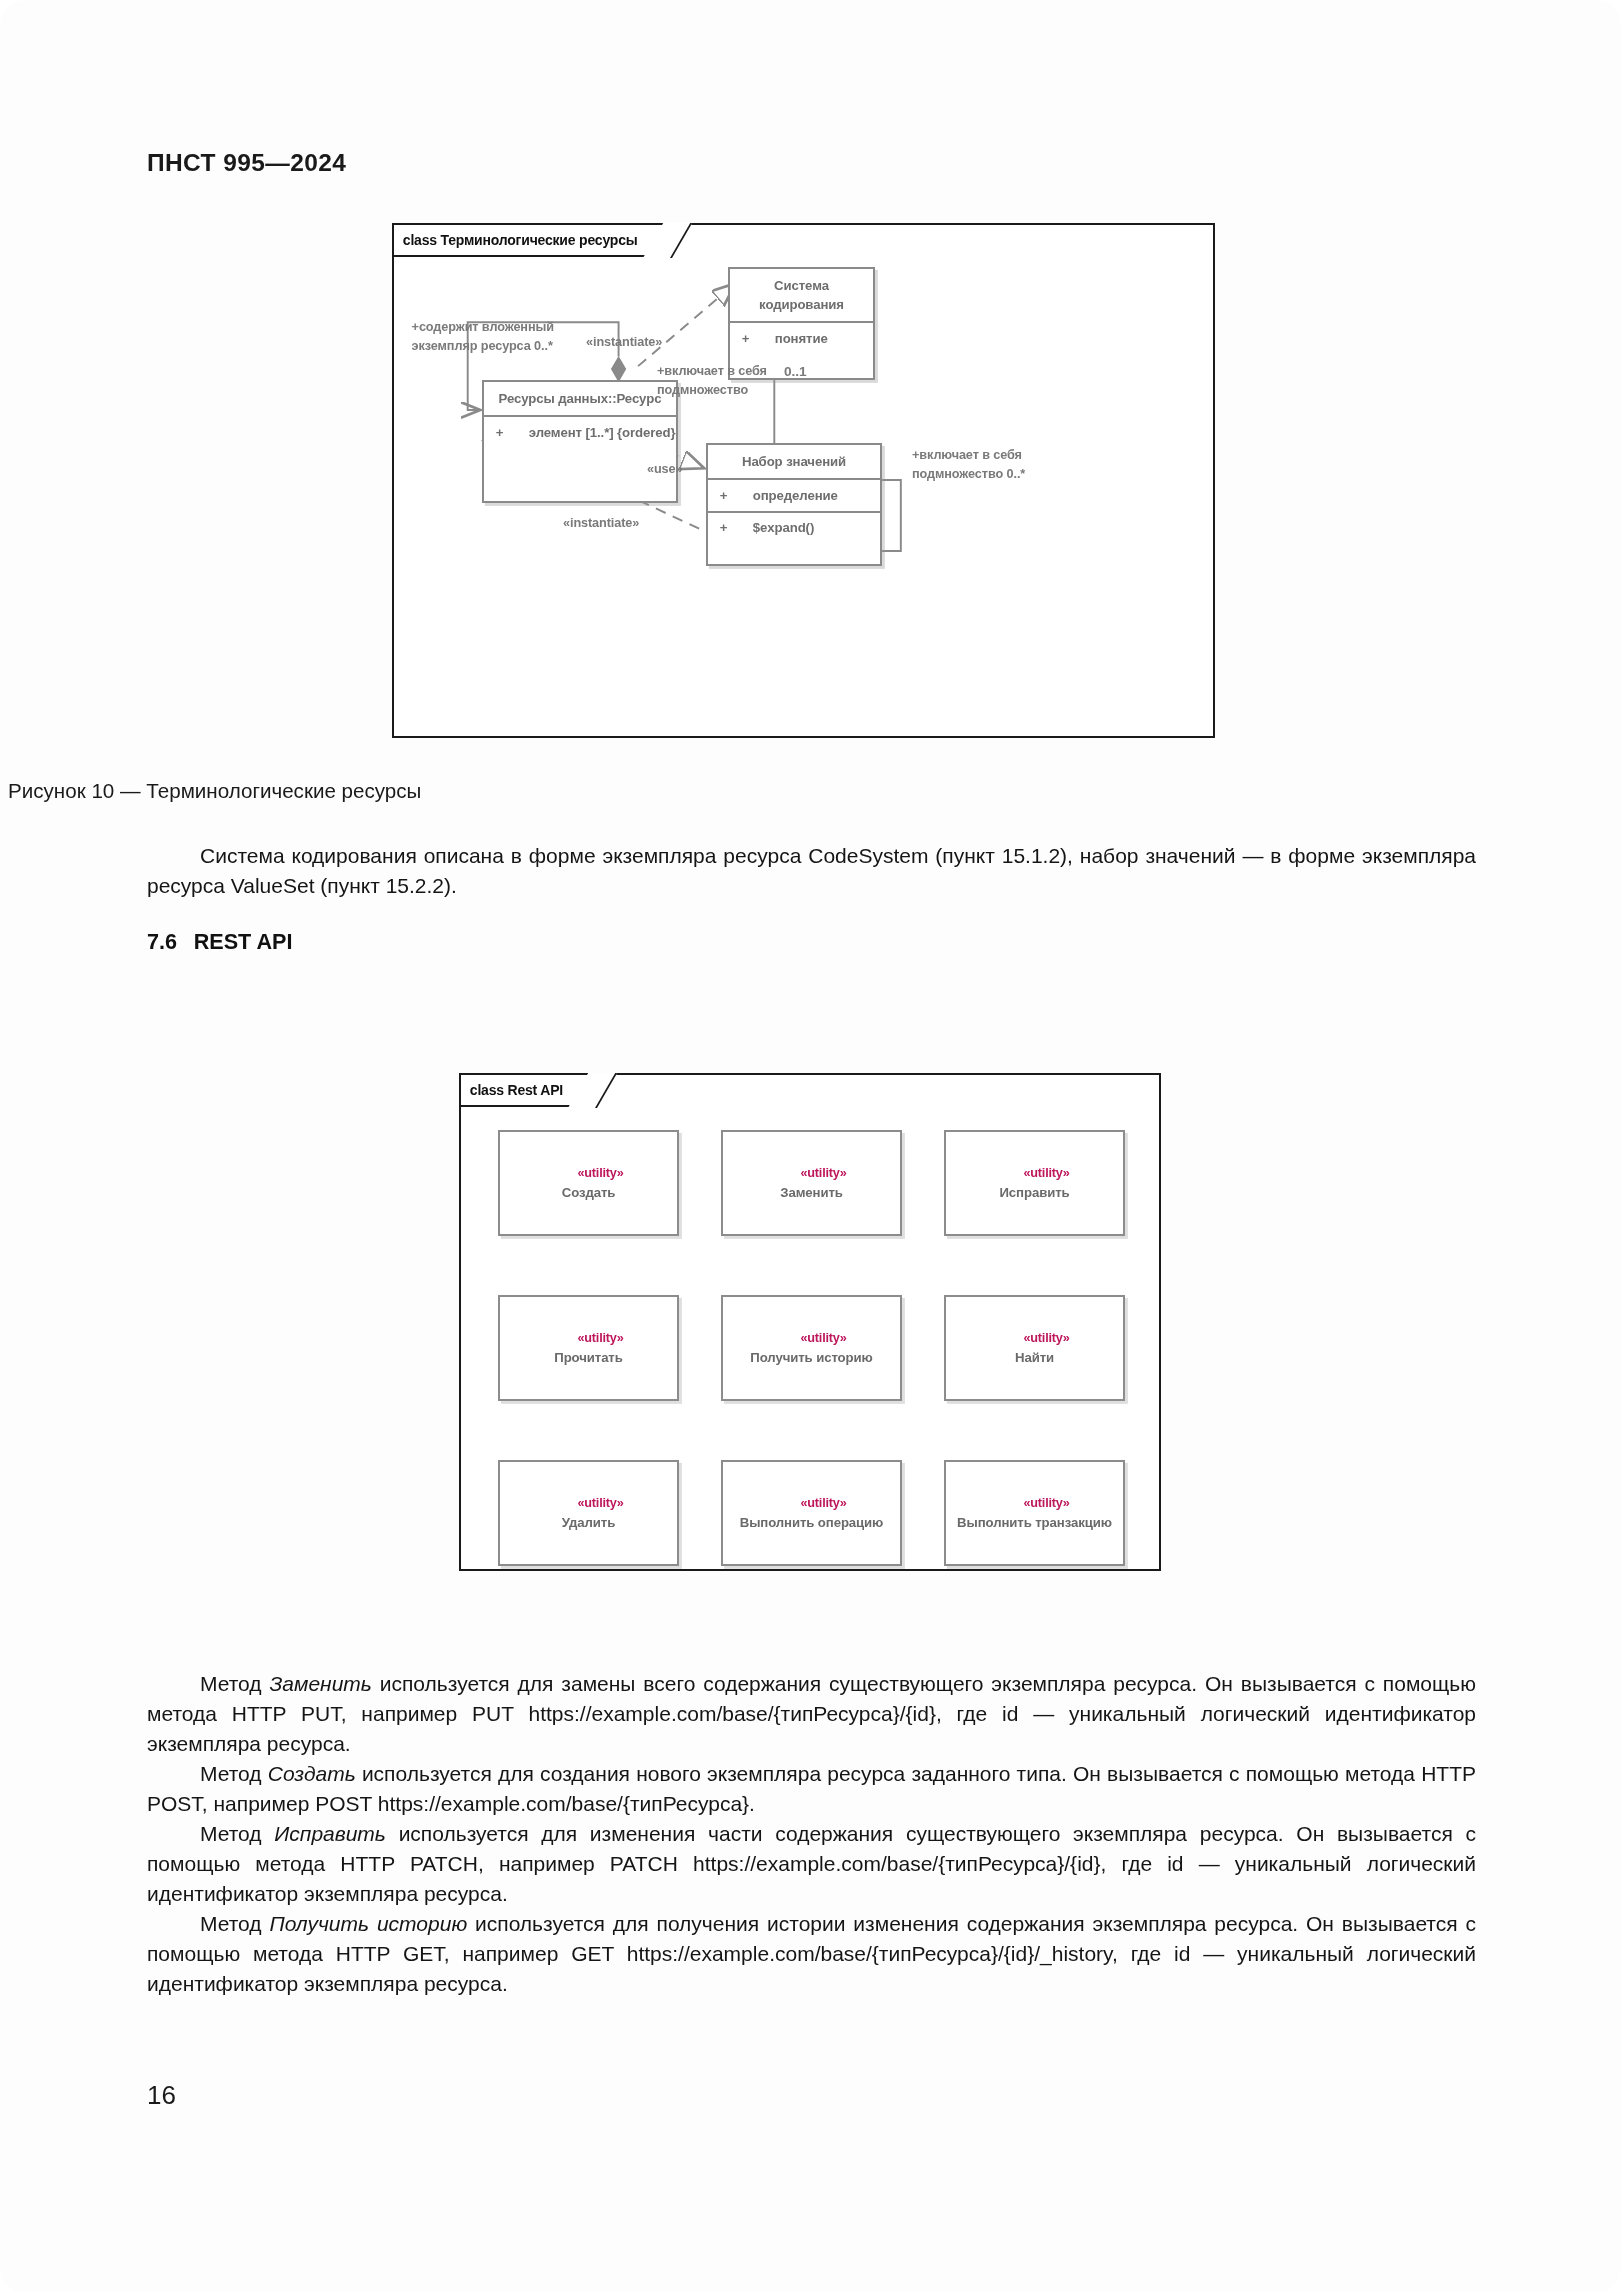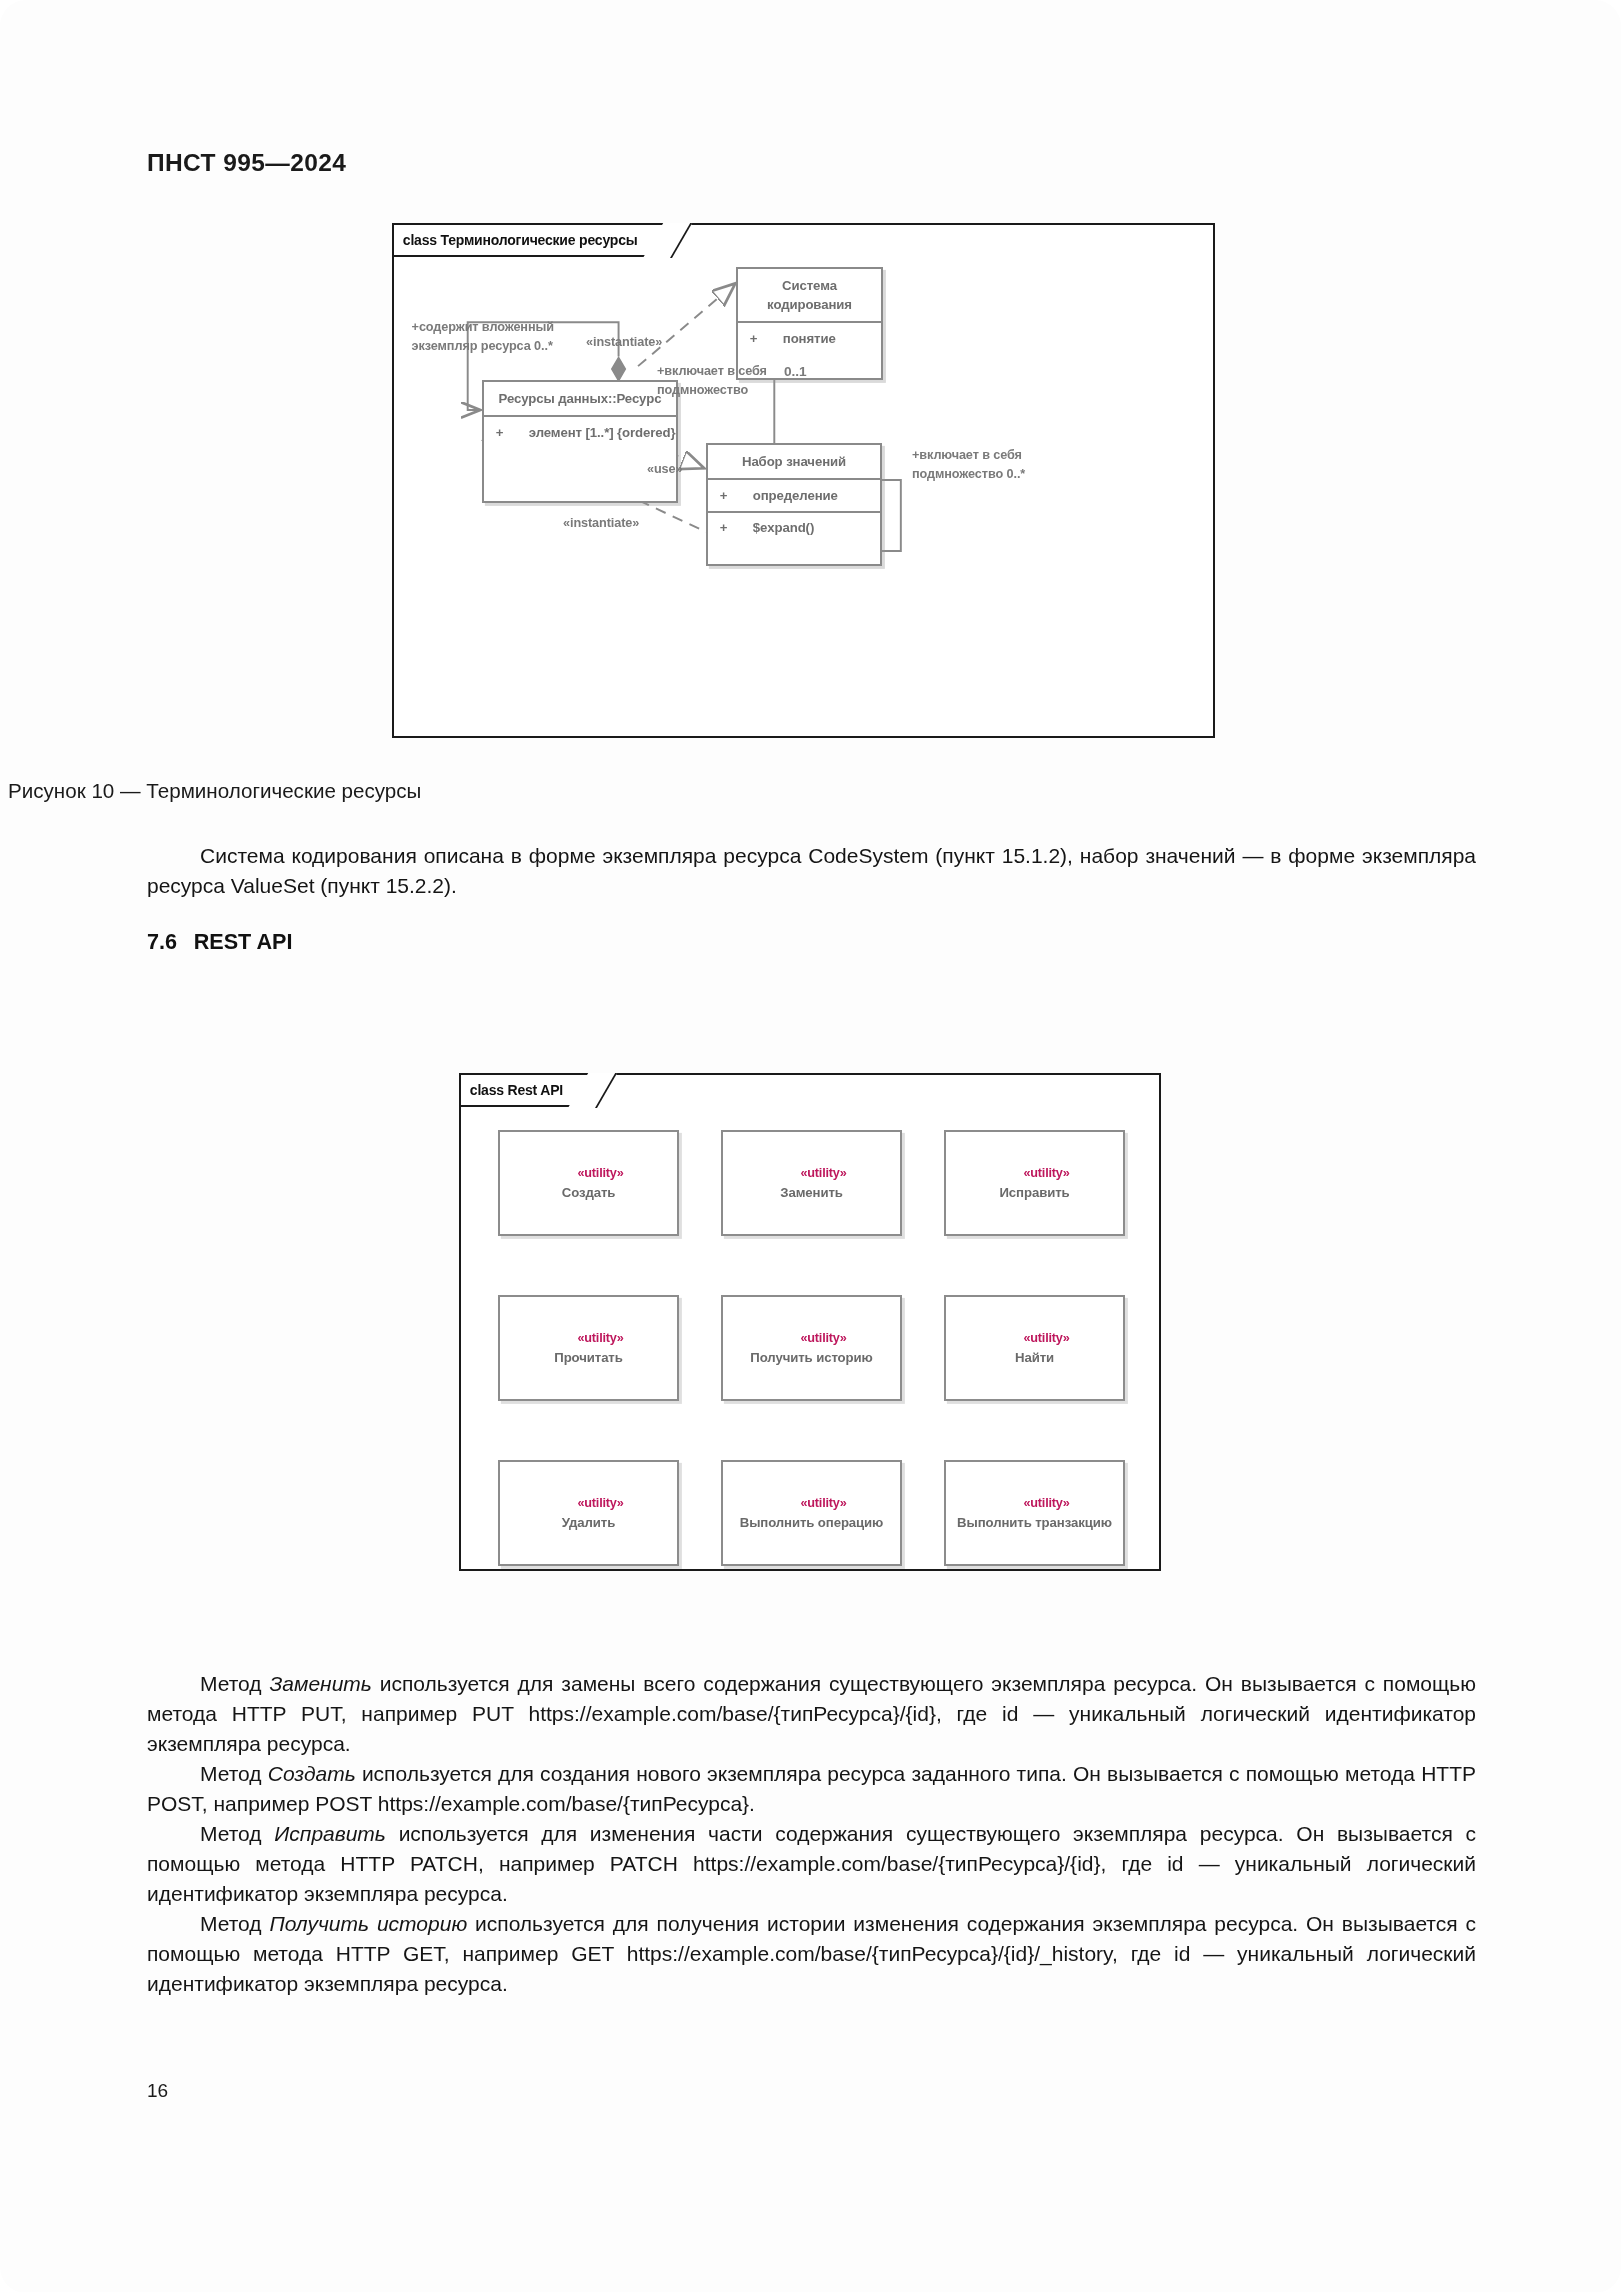--- a/index.html
+++ b/index.html
@@ -213,21 +213,21 @@
     color: #6a6a6a;
     line-height: 1.45;
     text-align: center;
     letter-spacing: -0.1px;
   }
 
   .page-number {
     position: absolute;
     left: 147px;
     top: 2080px;
-    font-size: 19px;
+    font-size: 26px;
     color: #1a1a1a;
   }
   i.it { font-style: italic; }
 </style>
 </head>
 <body>
 
 <div class="page">
 
   <div class="doc-header">ПНСТ 995—2024</div>
@@ -259,21 +259,21 @@
       <path d="M248,215 L305,245 L318,250" fill="none" stroke="#8a8a8a" stroke-width="2" stroke-dasharray="11,8" marker-end="url(#hollowTri)"></path>
 
       <path d="M330,320 L180,250 L92,222" fill="none" stroke="#8a8a8a" stroke-width="2" stroke-dasharray="11,8" marker-end="url(#hollowTri)"></path>
       <path d="M98,214 L140,228" fill="none" stroke="#8a8a8a" stroke-width="2"></path>
 
       <path d="M500,262 L520,262 L520,335 L410,335 L410,312" fill="none" stroke="#8a8a8a" stroke-width="2"></path>
       <path d="M500,262 L490,256 M500,262 L490,268" fill="none" stroke="#8a8a8a" stroke-width="2"></path>
       <path d="M470,258 L455,252 M470,258 L455,266" fill="none" stroke="#8a8a8a" stroke-width="2"></path>
     </svg>
 
-    <div class="uml-box" style="left:342px; top:42px; width:147px; height:113px;">
+    <div class="uml-box" style="left:334px; top:42px; width:147px; height:113px;">
       <div class="uml-title">
         <span>Система</span><br>
         <span>кодирования</span>
       </div>
       <div class="uml-sep"></div>
       <div class="uml-attr">
         <span class="plus">+</span><span>понятие</span>
       </div>
     </div>
 

